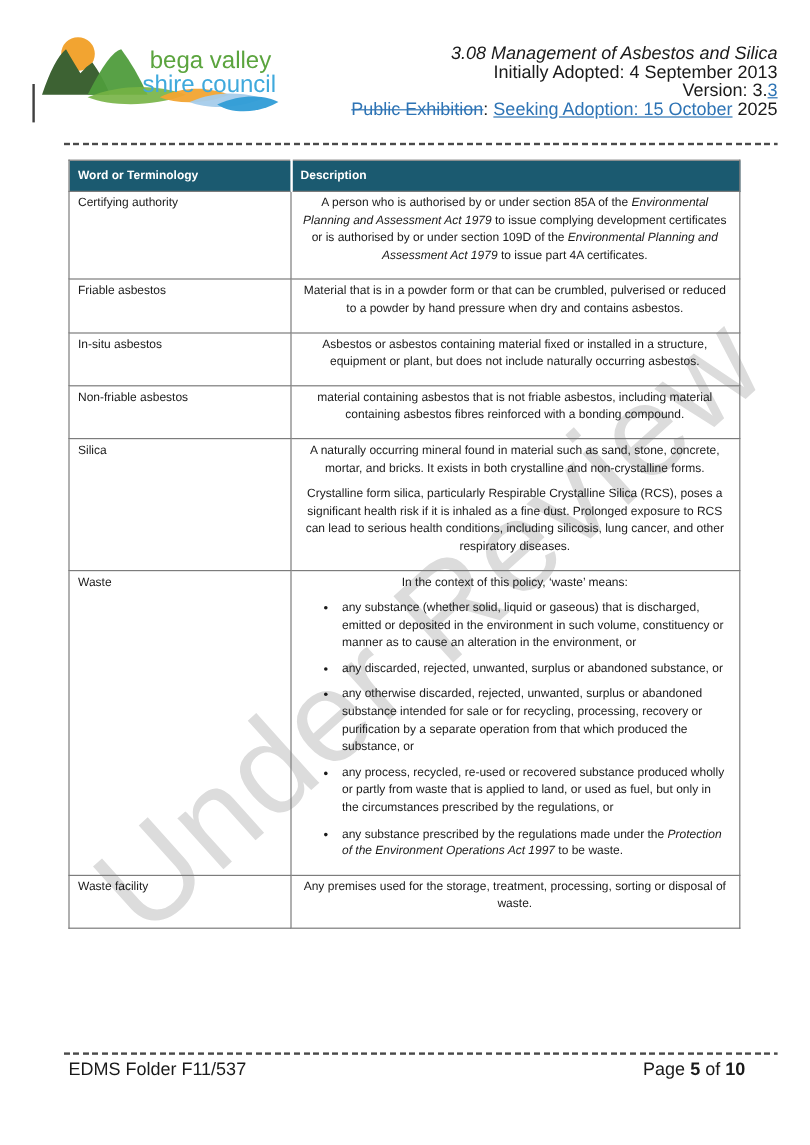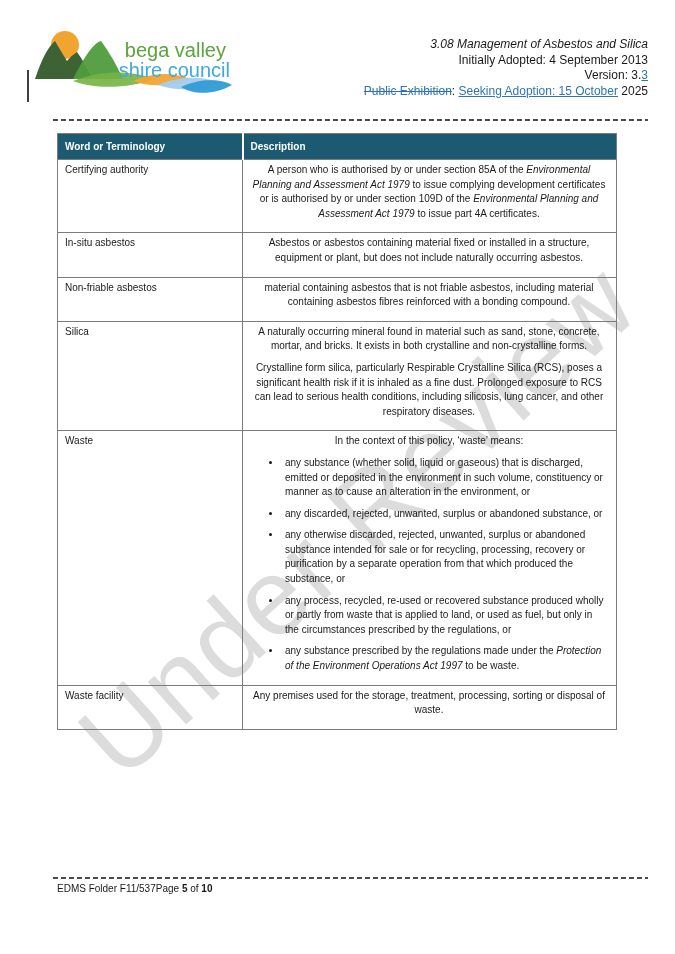--- a/index.html
+++ b/index.html
@@ -10,21 +10,21 @@
         font-family:"Liberation Sans",sans-serif;color:#1a1a1a;}
 
   
   .logo{position:absolute;left:33px;top:27px;width:200px;height:78px;}
 
   
   .changebar{position:absolute;left:27px;top:70px;width:2px;height:32px;background:#3f3f3f;}
 
   
   .header-block{position:absolute;top:37px;right:27px;text-align:right;
-                font-size:12px;line-height:15.6px;color:#1a1a1a;}
+                font-size:15px;line-height:15.6px;color:#1a1a1a;}
   .hline{white-space:nowrap;}
 
   .i{font-style:italic;}
   .b{font-weight:bold;}
   .blue{color:var(--blue);}
   .strike{text-decoration:line-through;}
   .u{text-decoration:underline;}
 
   
   .rule{position:absolute;left:53px;right:27px;height:2px;
@@ -44,22 +44,22 @@
   .terms th,.terms td{border:1px solid var(--border);vertical-align:top;}
   .terms th{background:var(--teal);color:#fff;font-size:10px;font-weight:bold;
             text-align:left;padding:7px 8px 7px 7px;}
   .terms th:first-child{border-right:2px solid #fff;}
   .terms td{font-size:10px;line-height:14.6px;padding:3px 8px 4px 7px;background:transparent;}
   .terms td p{margin:0 0 7px 0;text-align:center;}
   .terms td ul{margin:0;padding-left:32px;list-style:disc;}
   .terms td li{margin:0 0 7px 0;padding-left:3px;}
 
   
-  .footer{position:absolute;left:57px;right:54px;top:883px;font-size:10px;
-          display:flex;z-index:2;}
+  .footer{position:absolute;left:57px;right:54px;top:883px;font-size:15px;
+          display:flex;justify-content:space-between;z-index:2;}
 </style>
 </head>
 <body>
 
 <div class="page">
 
   <div class="changebar"></div>
 
   <div class="logo">
     <svg viewBox="0 0 200 78" width="200" height="78">
@@ -95,20 +95,26 @@
       <tr>
         <th>Word or Terminology</th>
         <th>Description</th>
       </tr>
     </thead>
     <tbody id="table-body">
         <tr>
           <td class="term">Certifying authority</td>
           <td class="desc">
             <p><span>A person who is authorised by or under section 85A of the </span><span class="i">Environmental Planning and Assessment Act 1979</span><span> to issue complying development certificates or is authorised by or under section 109D of the </span><span class="i">Environmental Planning and Assessment Act 1979</span><span> to issue part 4A certificates.</span></p>
+          </td>
+        </tr>
+        <tr>
+          <td class="term">Friable asbestos</td>
+          <td class="desc">
+            <p><span>Material that is in a powder form or that can be crumbled, pulverised or reduced to a powder by hand pressure when dry and contains asbestos.</span></p>
           </td>
         </tr>
         <tr>
           <td class="term">In-situ asbestos</td>
           <td class="desc">
             <p><span>Asbestos or asbestos containing material fixed or installed in a structure, equipment or plant, but does not include naturally occurring asbestos.</span></p>
           </td>
         </tr>
         <tr>
           <td class="term">Non-friable asbestos</td>

